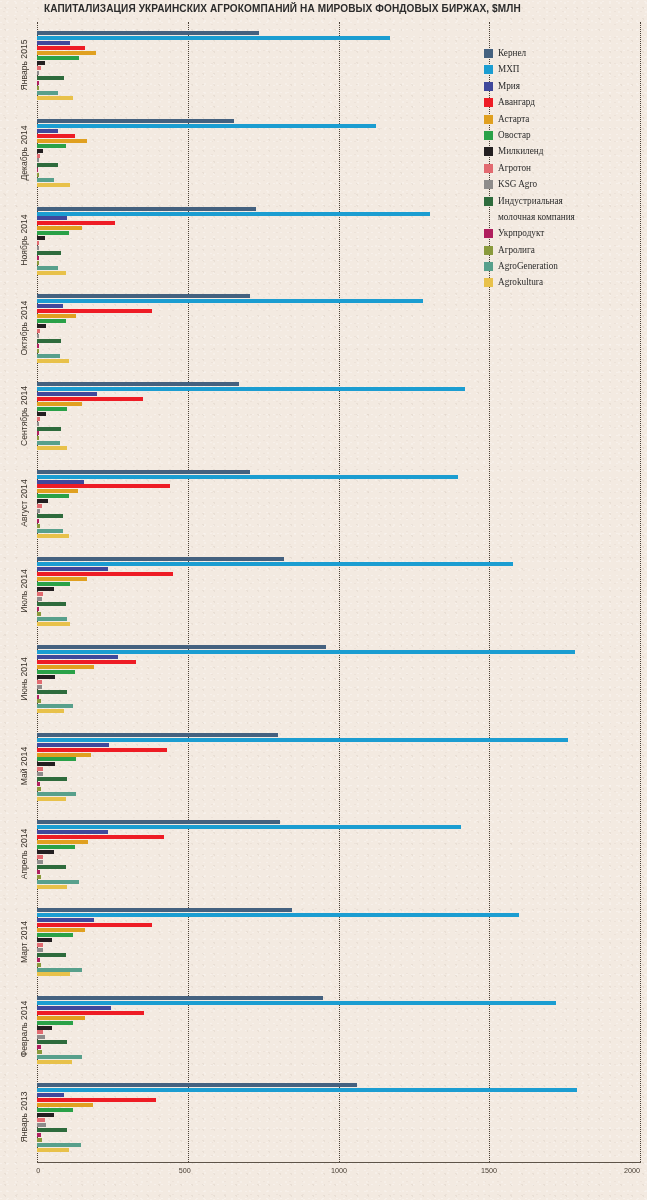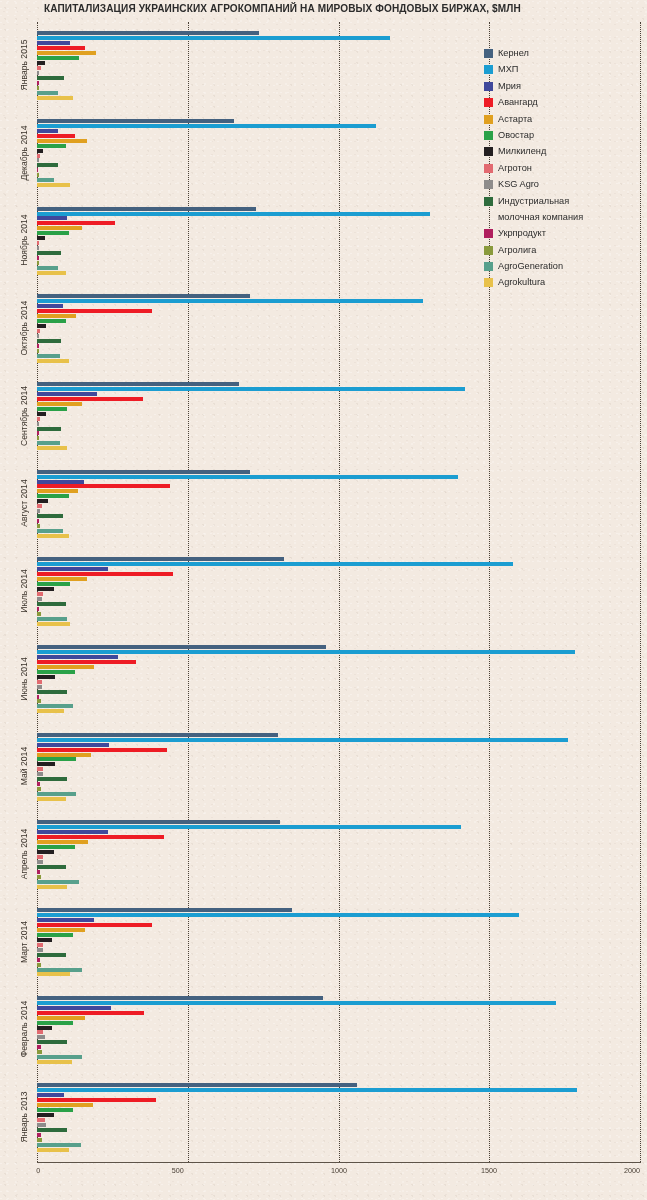--- a/index.html
+++ b/index.html
@@ -67,20 +67,21 @@
   }
   
   #legend{
     position:absolute;left:484px;top:47px;
     width:160px;
   }
   .legend-row{
     display:flex;align-items:flex-start;
     margin-bottom:2.4px;
     height:14px;
+    font-family:Liberation Serif, serif;
   }
   .legend-swatch{
     width:9px;height:9px;flex:0 0 9px;margin-top:2px;margin-right:5px;
   }
   .legend-label{
     font-size:9.6px;color:#2b2b2b;line-height:12px;
     white-space:nowrap;
     transform:scaleX(.96);
     transform-origin:left center;
   }
@@ -310,21 +311,21 @@
       <div class="bar" title="Индустриальная молочная компания — Январь 2013: 100" style="top: 53.7462px; width: 30.15px; background: rgb(46, 107, 60);"></div>
       <div class="bar" title="Укрпродукт — Январь 2013: 12" style="top: 58.6962px; width: 3.618px; background: rgb(176, 31, 94);"></div>
       <div class="bar" title="Агролига — Январь 2013: 16" style="top: 63.6462px; width: 4.824px; background: rgb(138, 154, 60);"></div>
       <div class="bar" title="AgroGeneration — Январь 2013: 145" style="top: 68.5962px; width: 43.7175px; background: rgb(88, 160, 140);"></div>
       <div class="bar" title="Agrokultura — Январь 2013: 105" style="top: 73.5462px; width: 31.6575px; background: rgb(232, 193, 74);"></div>
     </div>
   </div>
 <div id="axis-line"></div>
 <div id="xticks">
     <div class="xtick-label" style="left: 36px;">0</div>
-    <div class="xtick-label" style="left: 171px;">500</div>
+    <div class="xtick-label" style="left: 178px;">500</div>
     <div class="xtick-label" style="left: 329.5px;">1000</div>
     <div class="xtick-label" style="left: 480.25px;">1500</div>
     <div class="xtick-label" style="left: 623px;">2000</div>
   </div>
 <div id="yticks">
     <div class="ytick-label" style="left: 0px; top: 59.8462px; width: 60px; text-align: center; margin-left: -6px; transform: rotate(-90deg);">Январь 2015</div>
     <div class="ytick-label" style="left: 0px; top: 147.538px; width: 60px; text-align: center; margin-left: -6px; transform: rotate(-90deg);">Декабрь 2014</div>
     <div class="ytick-label" style="left: 0px; top: 235.231px; width: 60px; text-align: center; margin-left: -6px; transform: rotate(-90deg);">Ноябрь 2014</div>
     <div class="ytick-label" style="left: 0px; top: 322.923px; width: 60px; text-align: center; margin-left: -6px; transform: rotate(-90deg);">Октябрь 2014</div>
     <div class="ytick-label" style="left: 0px; top: 410.615px; width: 60px; text-align: center; margin-left: -6px; transform: rotate(-90deg);">Сентябрь 2014</div>

